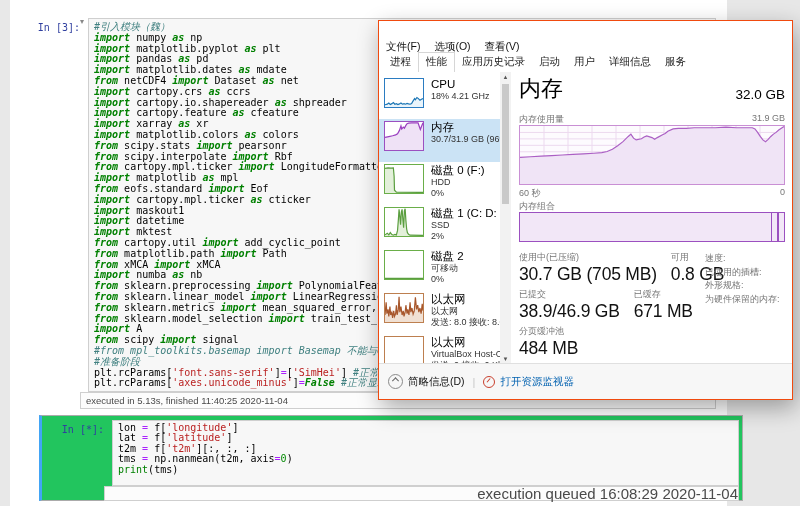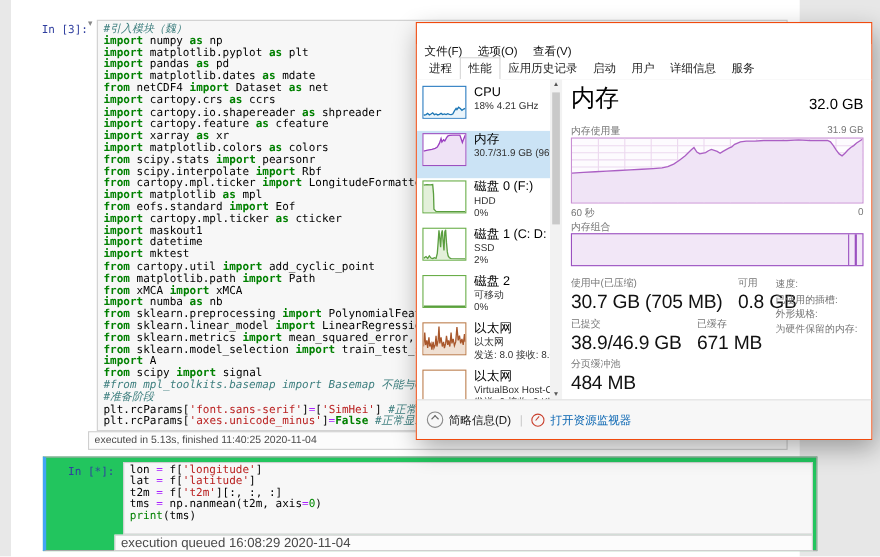--- a/index.html
+++ b/index.html
@@ -9,24 +9,24 @@
   .nb-left-gutter{position:absolute;left:0;top:0;width:10px;height:506px;background:#e8e8e8;}
   .nb-right-margin{position:absolute;left:727px;top:0;width:73px;height:506px;background:#e7e7e7;}
   .prompt,.prompt2{position:absolute;font-family:"DejaVu Sans Mono",monospace;font-size:10px;color:#303F9F;width:52px;text-align:right;white-space:nowrap;}
   .prompt{left:28px;top:22px;}
   .collapse-caret{position:absolute;left:80px;top:17px;font-size:8px;color:#888;}
   .input-box{position:absolute;left:88px;top:18px;width:628px;height:374px;background:#f7f7f7;border:1px solid #cfcfcf;overflow:hidden;padding:3px 0 0 5px;box-sizing:border-box;}
   .exec-status{position:absolute;left:80px;top:392px;width:636px;height:17px;background:#fcfcfc;border:1px solid #cfcfcf;box-sizing:border-box;font-size:9.5px;color:#4a4a4a;line-height:15px;padding-left:5px;}
   .cell2-wrap{position:absolute;left:17px;top:415px;width:704px;height:86px;border:1px solid #ababab;border-left:3px solid #42a5f5;box-sizing:border-box;background:#22c55e;margin-left:22px;}
   .prompt2{left:10px;top:8px;}
   .input-box2{position:absolute;left:70px;top:4px;width:627px;height:66px;background:#f7f7f7;border:1px solid #cfcfcf;overflow:hidden;padding:2px 0 0 5px;box-sizing:border-box;}
-  .exec-status2{position:absolute;left:62px;top:70px;width:635px;height:15px;background:#fcfcfc;border:1px solid #cfcfcf;box-sizing:border-box;font-size:12px;color:#4a4a4a;line-height:13px;padding-left:5px;}
+  .exec-status2{position:absolute;left:62px;top:70px;width:635px;height:15px;background:#fcfcfc;border:1px solid #cfcfcf;box-sizing:border-box;font-size:15px;color:#4a4a4a;line-height:13px;padding-left:5px;text-align:right;}
   .cl{height:10.8px;line-height:10.8px;white-space:pre;font-family:"DejaVu Sans Mono",monospace;font-size:10px;color:#000;}
   .input-box2 .cl{height:10.4px;line-height:10.4px;}
-  .kw{color:#008000;font-weight:bold;}
+  .kw{color:#008000;font-weight:bold;font-style:italic;}
   .bi{color:#008000;}
   .str{color:#BA2121;}
   .cm{color:#408080;font-style:italic;}
   .op{color:#AA22FF;}
   .num{color:#080;}
   
   .tm-window{position:absolute;left:378px;top:20px;width:415px;height:380px;background:#fff;border:1px solid #f04a0e;box-sizing:border-box;box-shadow:3px 8px 22px rgba(0,0,0,.33);z-index:10;}
   .tm-titlebar{position:absolute;left:0;top:0;right:0;height:19px;background:#f04a0e;display:flex;align-items:center;padding-left:6px;}
   .tm-app-icon{width:10px;height:8px;border:1px solid #fff;border-radius:1px;display:inline-block;position:relative;}
   .tm-app-icon:after{content:"";position:absolute;left:1px;right:1px;bottom:1px;height:2px;background:#fff;}

